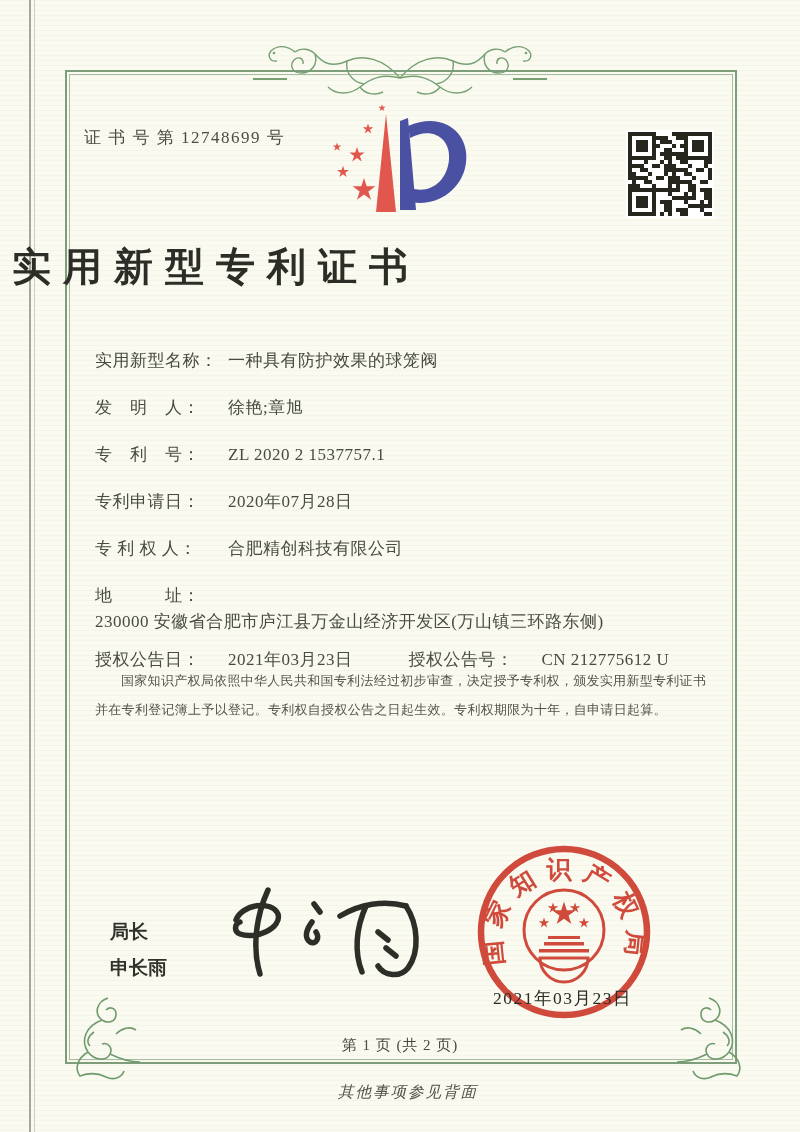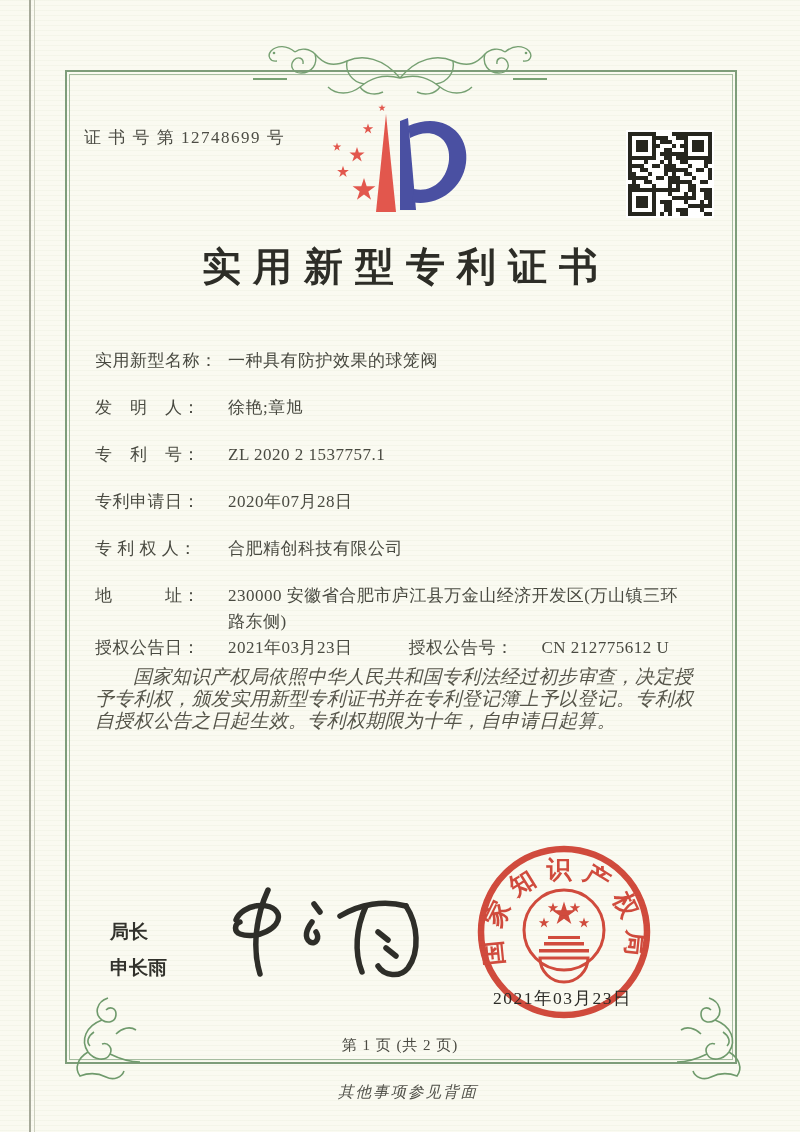--- a/index.html
+++ b/index.html
@@ -16,31 +16,31 @@
   .frame{position:absolute; left:65px; top:70px; width:668px; height:990px;
     border:2px solid #7e9d7a;}
   .frame-inner{position:absolute; left:2px; top:2px; right:2px; bottom:2px;
     border:1px solid #a6bda0;}
   .cert-no{position:absolute; left:84px; top:126px; font-size:17px;
     letter-spacing:1.5px; color:#4c4c44;}
   .logo{position:absolute; left:320px; top:96px;}
   .qr{position:absolute; left:626px; top:130px; background:#fff; padding:2px;}
   .qr-grid{display:grid; grid-template-columns:repeat(21,4px); grid-auto-rows:4px;}
   .qm{background:#26261f;}
-  .title{position:absolute; left:0; top:240px; width:100%; text-align:center;
+  .title{position:absolute; left:0; top:240px; width:100%; 
     font-size:39px; font-weight:600; letter-spacing:12px; text-indent:12px; color:#2d2d27;}
   .fields{position:absolute; left:95px; top:348px; width:588px; font-size:17px; color:#494a41;}
   .frow{display:flex; line-height:26px; margin-bottom:21px;}
   .flabel{flex:none; width:133px; letter-spacing:.5px;}
   .fvalue{flex:1; letter-spacing:.5px;}
-  .frow.addr{margin-bottom:0;}
+  .frow.addr{margin-bottom:12px;flex-direction:column;}
   .grant .fvalue{flex:none;}
   .grant .second{margin-left:56px;}
   .paragraphs{position:absolute; left:95px; top:666px; width:616px;
-    font-size:19px; line-height:22px; color:#56554a; font-style:italic;}
+    font-size:13px; line-height:29px; color:#56554a; }
   .paragraphs p{margin:0; text-indent:2em; letter-spacing:.3px;}
   .director{position:absolute; left:110px; top:914px;
     font-family:"Liberation Sans","DejaVu Sans",sans-serif;
     font-size:19px; font-weight:600; color:#32322c; line-height:36px;}
   .signature{position:absolute; left:208px; top:876px;}
   .seal{position:absolute; left:472px; top:842px; mix-blend-mode:multiply; opacity:.92;}
   .seal-date{position:absolute; left:493px; top:986px; font-size:17.5px;
     letter-spacing:1.5px; color:#2b2b26; z-index:5;}
   .page-no{position:absolute; left:0; top:1036px; width:100%; text-align:center;
     font-size:15px; color:#4a4a42; letter-spacing:1px;font-family:Liberation Serif, serif;}

